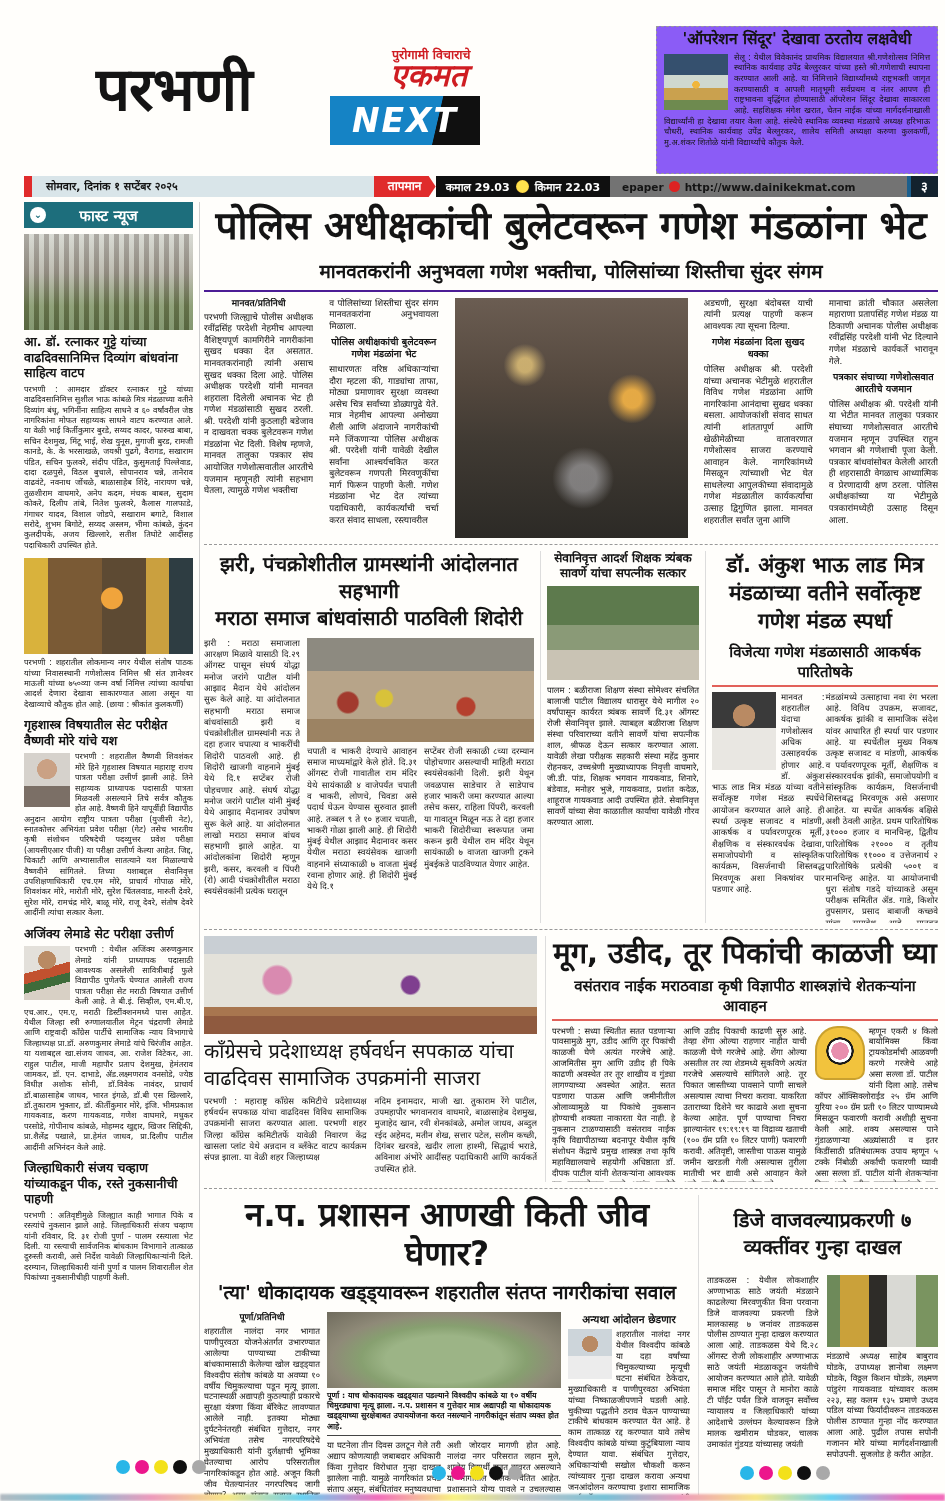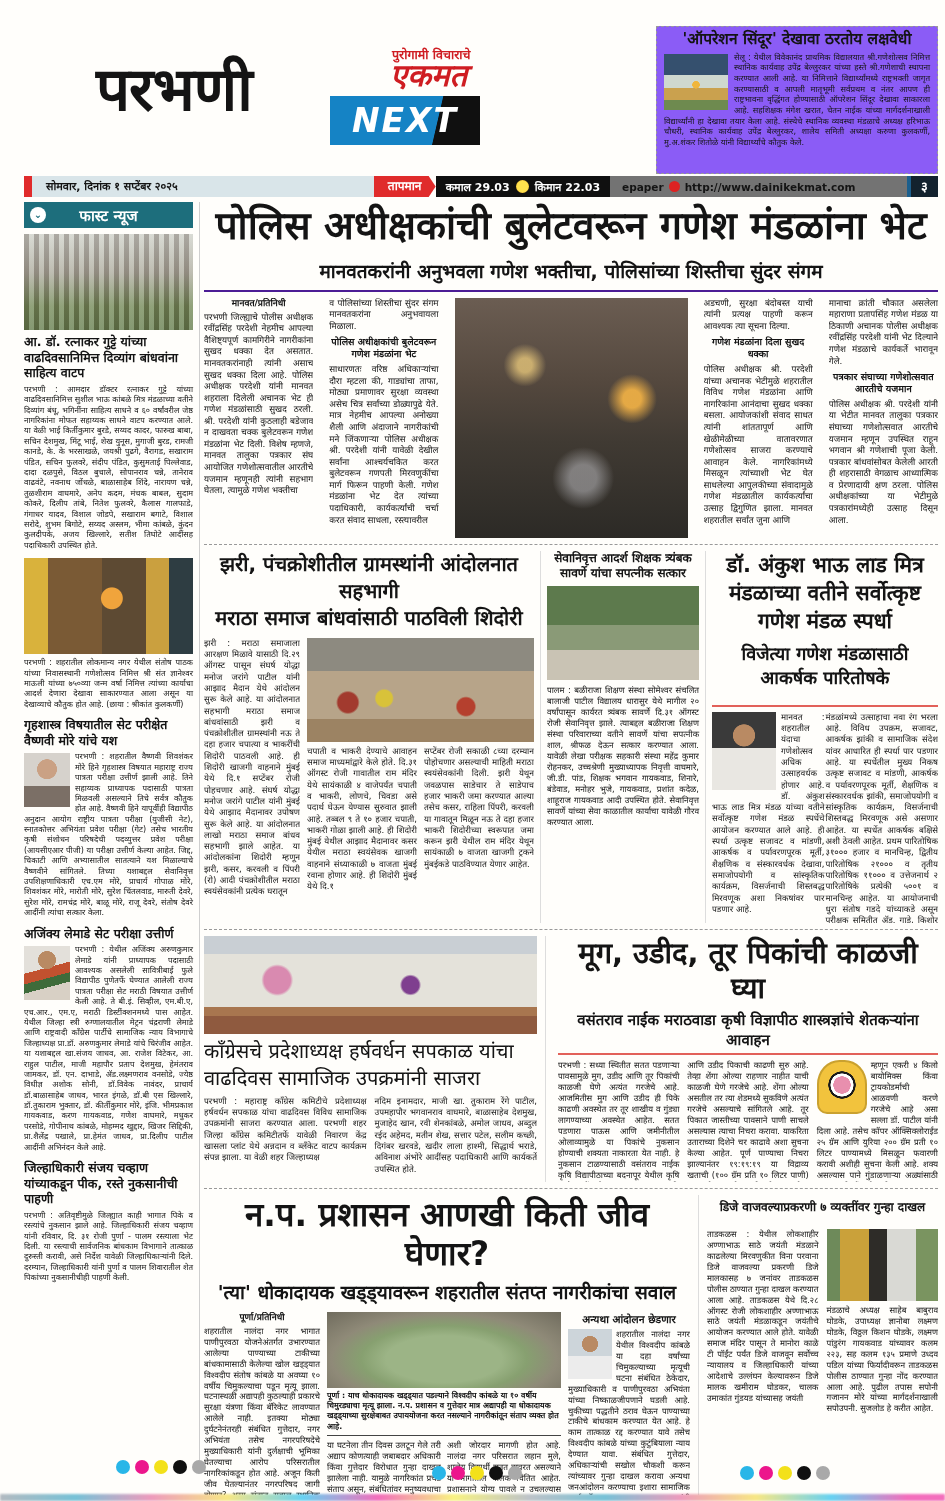--- a/index.html
+++ b/index.html
@@ -79,37 +79,37 @@
      linear-gradient(180deg,#8d8a80 0 32%,#b7a489 32% 78%,#9c8363 78%);}
   .sh-cols{display:flex;gap:7px;margin-top:4px;height:212px;overflow:hidden;}
   .sh-cols div{flex:1;font-size:8.5px;text-align:justify;line-height:1.33;}
   .mod-satkar{width:152px;flex:0 0 152px;border-left:1px solid #ddd;border-right:1px solid #ddd;padding:0 6px;margin:0 6px;}
   .st-h{font-size:12px;font-weight:bold;text-align:center;line-height:1.3;margin:0 0 4px;}
   .st-photo{height:94px;margin:2px 0 5px;background:
      linear-gradient(180deg,#5d7a4d 0 42%,#8a9a77 42% 68%,#c9c3b4 68%);}
   .st-p{font-size:8.3px;text-align:justify;line-height:1.33;margin:0;}
   .mod-spardha{flex:1;}
   .sp-h{font-size:21px;font-weight:bold;text-align:center;line-height:1.35;margin:0;}
-  .sp-sub{font-size:18px;font-weight:bold;text-align:center;border-bottom:2px solid #e2615a;padding-bottom:16px;margin:5px 0 5px;}
+  .sp-sub{font-size:15px;font-weight:bold;text-align:center;border-bottom:2px solid #e2615a;padding-bottom:4px;margin:5px 0 5px;}
   .sp-body{display:flex;gap:1px;height:268px;overflow:hidden;}
   .sp-body div.colx{flex:1;font-size:8.5px;text-align:justify;line-height:1.33;}
   .sp-port{float:left;width:64px;height:78px;margin:0 5px 3px 0;background:
      radial-gradient(circle at 50% 30%,#b98a63 17%,transparent 18%),
      linear-gradient(180deg,#3a3a3a 0 46%,#e9e7e2 46%);}
   
   .bandC{display:flex;height:246px;overflow:hidden;}
   .mod-cong{width:333px;flex:0 0 333px;}
   .cong-photo{height:98px;background:
      radial-gradient(circle at 22% 45%,#d98ab0 5%,transparent 6%),
      radial-gradient(circle at 62% 50%,#7f3f8f 4%,transparent 5%),
      linear-gradient(180deg,#c9cfd4 0 18%,#e4e2da 18% 72%,#a8764f 72% 82%,#8f5a3f 82%);}
   .cong-h{font-size:20px;font-weight:normal;line-height:1.35;margin:4px 0;}
   .cong-body{display:flex;gap:8px;height:86px;overflow:hidden;}
   .cong-body div{flex:1;font-size:8.5px;text-align:justify;line-height:1.33;}
-  .mod-crops{flex:1;border-left:1px solid #ddd;padding-left:12px;margin-left:8px;}
+  .mod-crops{flex:1;border-left:1px solid #ddd;padding-left:6px;margin-left:8px;}
   .cr-h{font-size:29px;font-weight:bold;text-align:center;margin:0;line-height:1.2;}
   .cr-sub{font-size:15px;font-weight:bold;text-align:center;border-bottom:2px solid #e2615a;padding-bottom:4px;margin:4px 0 5px;}
   .cr-body{display:flex;gap:8px;height:178px;overflow:hidden;}
   .cr-body div.colx{flex:1;font-size:8.3px;text-align:justify;line-height:1.32;}
   .cr-logo{float:left;width:50px;height:54px;margin:0 4px 2px 0;border:2px solid #caa12f;border-radius:45% 45% 10px 10px;
      background:radial-gradient(circle at 50% 46%,#e88fae 0 24%,#fff 25% 32%,#1a1a1a 33% 38%,#f2c33d 39%);box-sizing:border-box;}
   
   .bandD{display:flex;height:300px;overflow:hidden;}
   .mod-np{width:486px;flex:0 0 486px;}
   .np-h{font-size:33px;font-weight:bold;text-align:center;margin:0;line-height:1.2;}
@@ -121,21 +121,21 @@
   .np-cap{font-size:7.9px;font-weight:bold;line-height:1.3;margin:3px 0 4px;border-bottom:1px solid #444;padding-bottom:3px;}
   .np-cols{display:flex;gap:6px;height:96px;overflow:hidden;}
   .np-cols div{flex:1;font-size:8.3px;text-align:justify;line-height:1.32;}
   .np-side{flex:1;}
   .np-side-h{font-size:10.5px;font-weight:bold;text-align:center;margin:0 0 3px;}
   .np-port{float:left;width:44px;height:50px;margin:0 4px 2px 0;background:
      radial-gradient(circle at 50% 30%,#b98a63 19%,transparent 20%),
      linear-gradient(180deg,#cdd5da 0 55%,#ececec 55%);}
   .np-side-p{font-size:8.3px;text-align:justify;line-height:1.32;margin:0;}
   .mod-dj{flex:1;border-left:1px solid #ddd;padding-left:8px;margin-left:8px;}
-  .dj-h{font-size:12px;font-weight:bold;text-align:center;line-height:1.35;margin:4px;}
+  .dj-h{font-size:20px;font-weight:bold;text-align:center;line-height:1.35;margin:12px;}
   .dj-body{display:flex;gap:8px;margin-top:14px;height:238px;overflow:hidden;}
   .dj-body div.colx{flex:1;font-size:8.3px;text-align:justify;line-height:1.32;}
   .dj-photo{height:72px;margin-bottom:4px;background:
      linear-gradient(90deg,#6e8a5a 0 12%,#caa13a 12% 38%,#2e2c28 38% 54%,#d9d9d4 54% 80%,#7a9460 80%);}
   
   .cmyk{position:absolute;display:flex;gap:5px;}
   .cmyk i{width:14px;height:14px;border-radius:50%;display:block;}
   .d-c{background:#29b6e8;} .d-m{background:#ec168c;} .d-y{background:#f3e11a;} .d-k{background:#101010;} .d-g{background:#a9a9a9;}
   .bstrip{position:absolute;left:0;bottom:0;width:100%;height:7px;opacity:.75;filter:blur(1px);
      background:linear-gradient(90deg,#9aa4ad 0,#4aaecb 8%,#e87aa8 16%,#f5e05e 24%,#35c3ef 32%,#ef3fa7 40%,#f7f05a 48%,#a8b0b8 56%,#4aaecb 64%,#e87aa8 72%,#f5e05e 80%,#35c3ef 88%,#ef3fa7 96%);}

